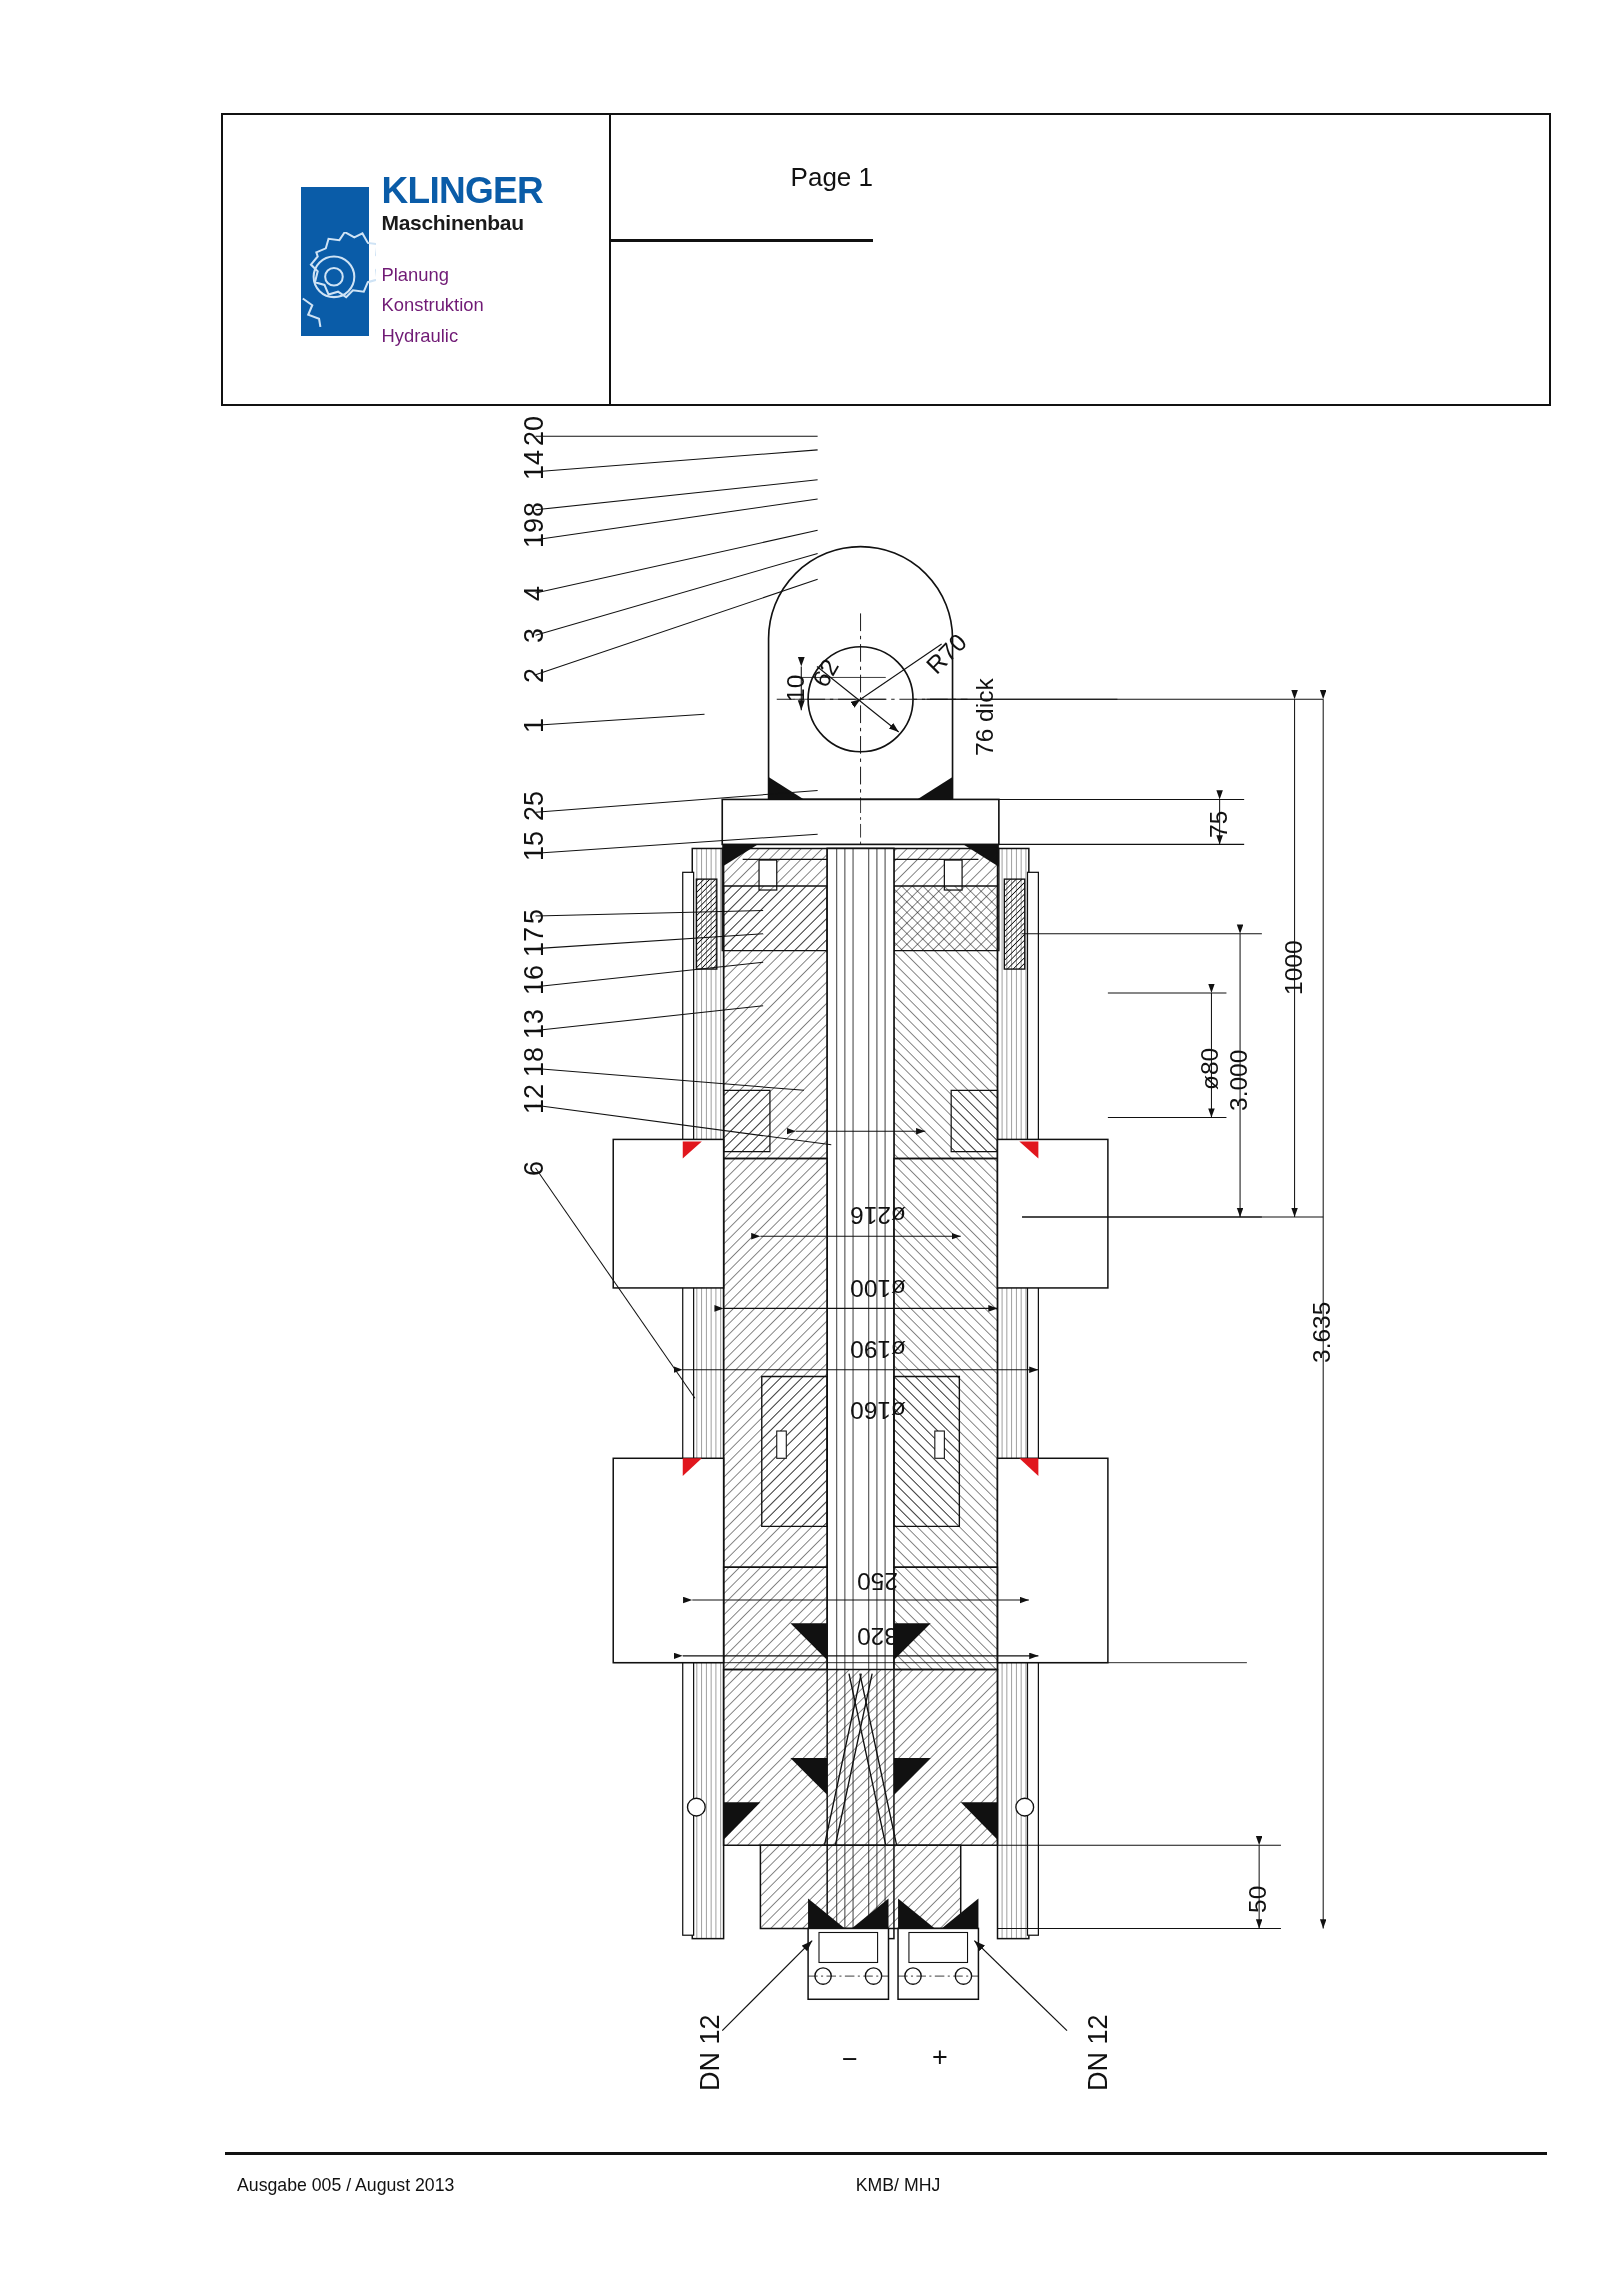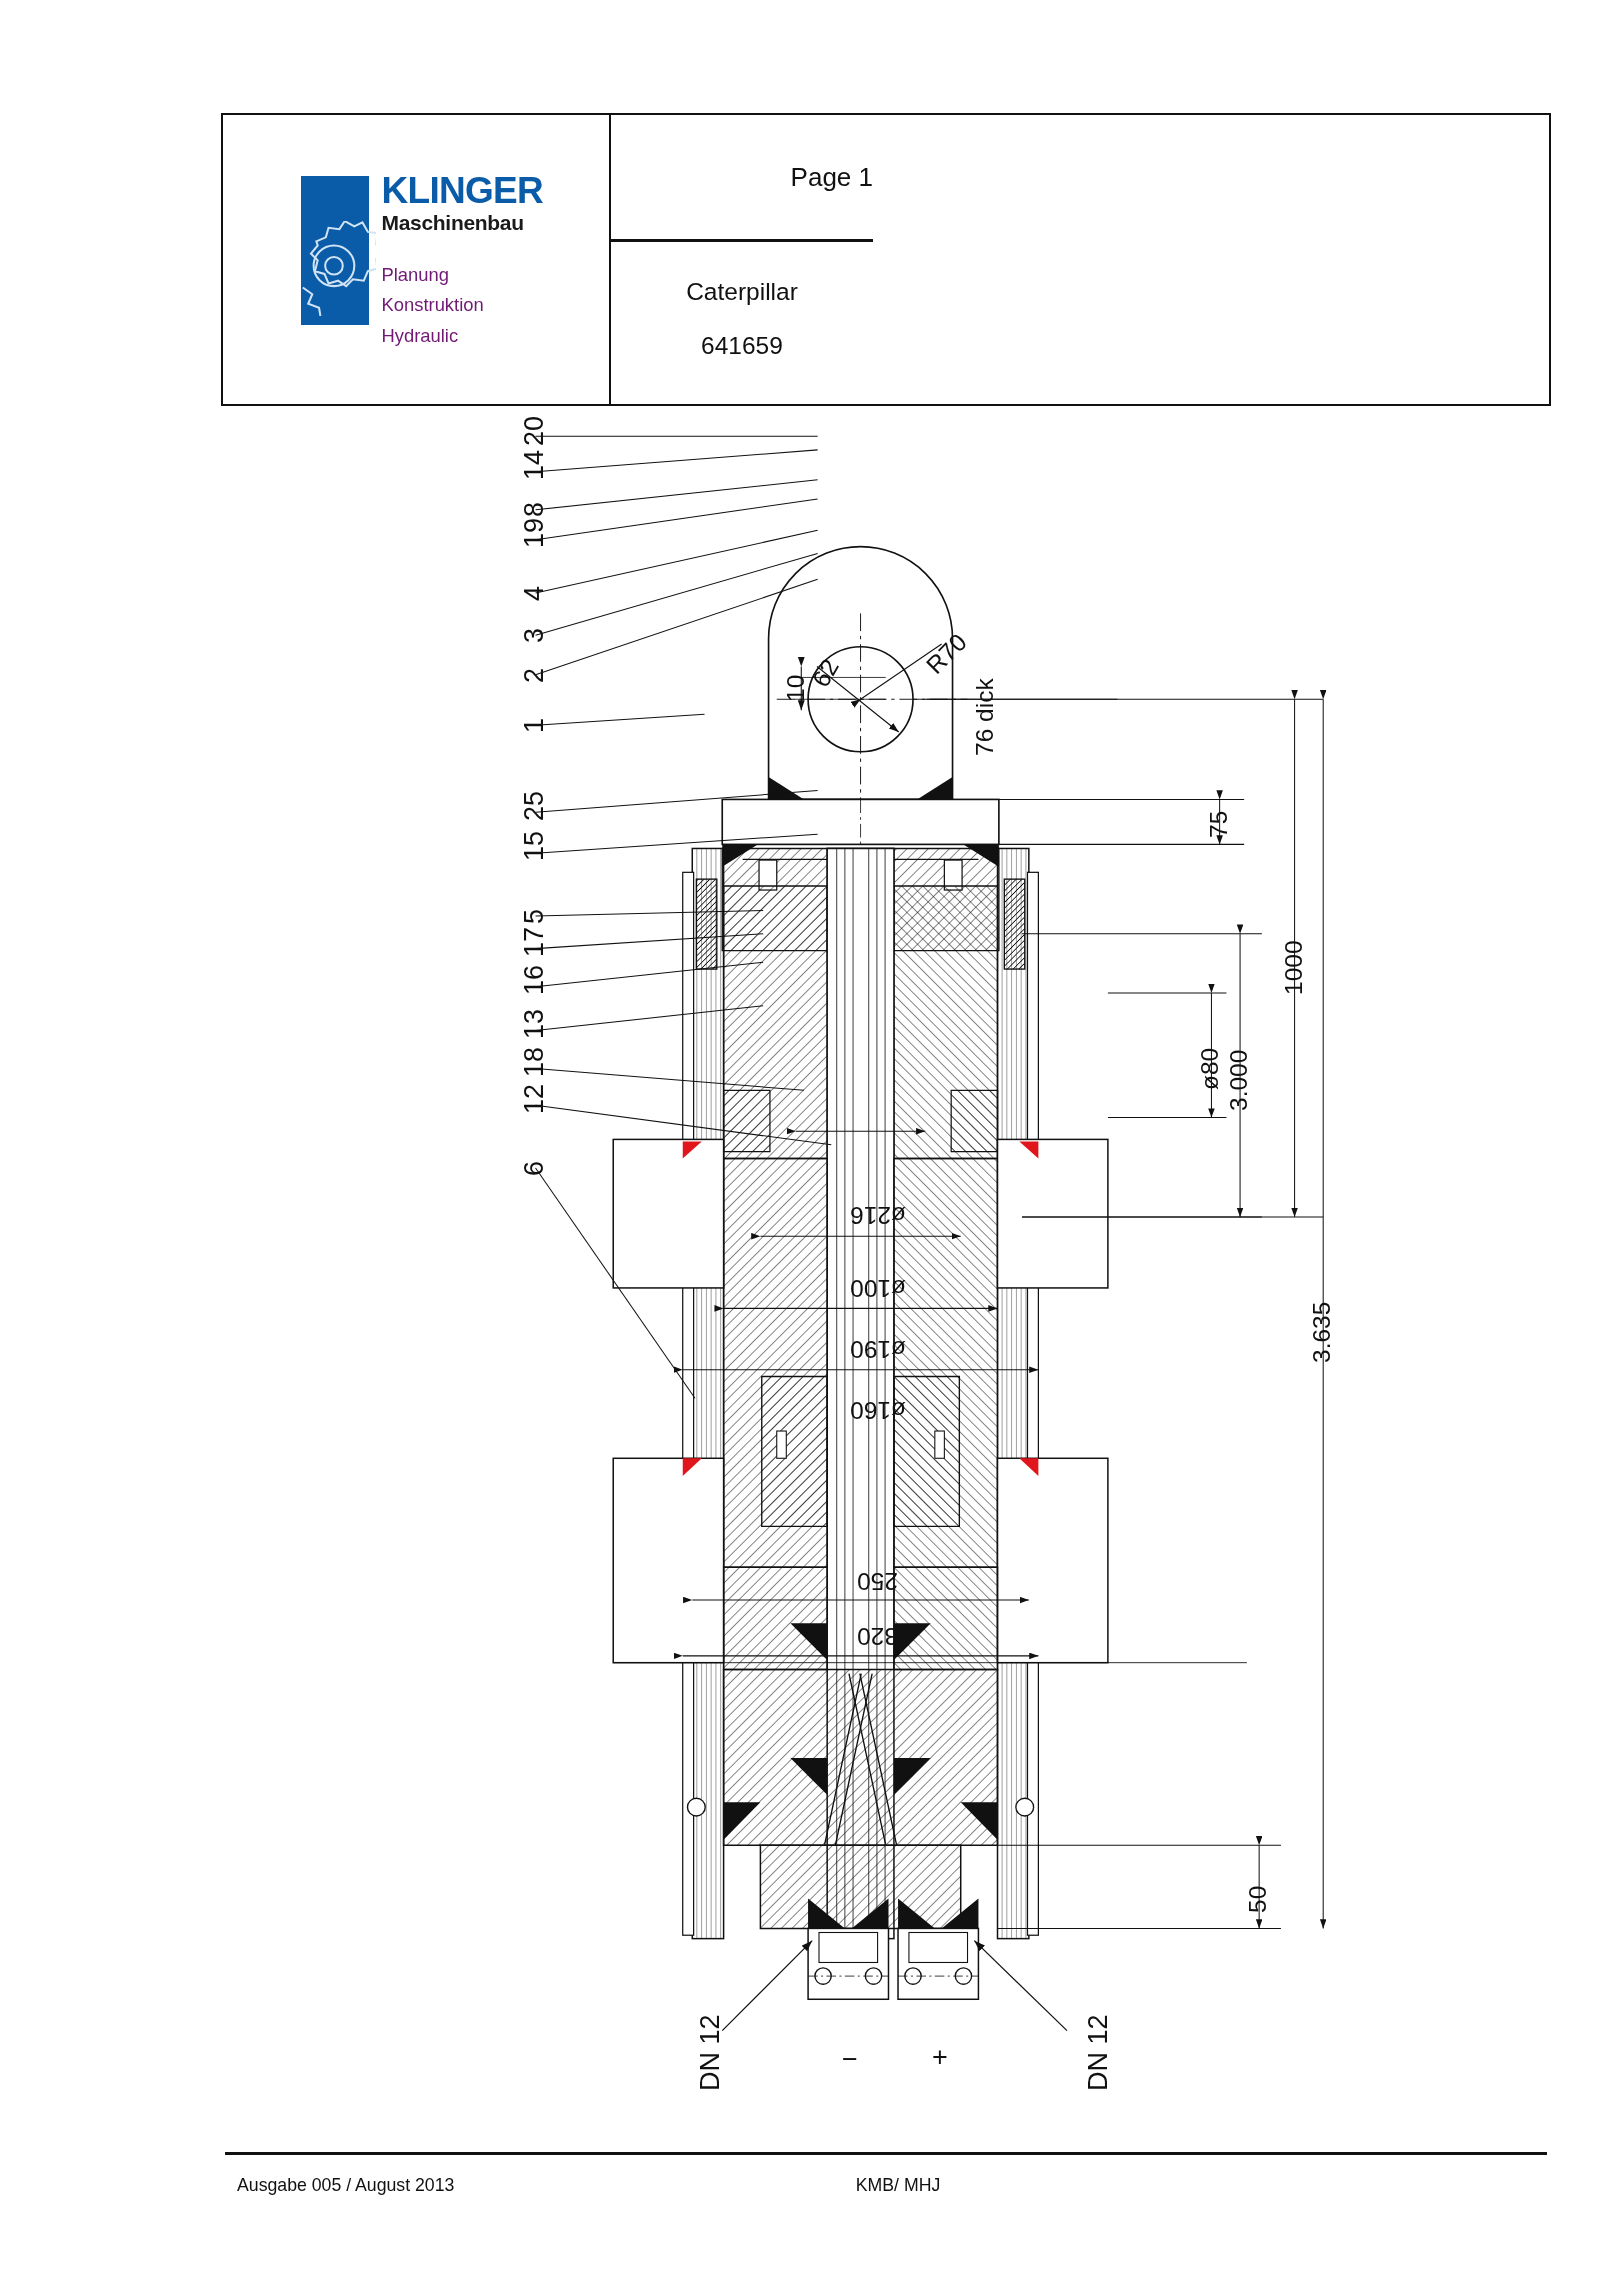--- a/index.html
+++ b/index.html
@@ -8,21 +8,21 @@
   
   #title-block{position:absolute;left:221px;top:113px;width:1330px;height:293px;border:2px solid #111;box-sizing:border-box;display:flex;}
   .tb-cell{box-sizing:border-box;display:flex;align-items:center;justify-content:center;position:relative;}
   #tb-logo-cell{width:388px;border-right:2px solid #111;}
   #tb-title-cell{flex:1;border-right:2px solid #111;}
   #tb-right-cell{width:262px;display:flex;flex-direction:column;}
   #tb-page-cell{height:44%;display:flex;align-items:center;justify-content:flex-end;border-bottom:3.4px solid #111;box-sizing:border-box;}
   #tb-cust-cell{flex:1;display:flex;flex-direction:column;align-items:center;justify-content:space-evenly;padding:9.5px 0 17.7px;box-sizing:border-box;}
 
   
-  #logo-wrap{display:flex;align-items:flex-start;padding-left:12.3px;}
+  #logo-wrap{display:flex;align-items:center;padding-left:12.3px;}
   #logo-mark{width:68px;height:149px;background:#0a5ca8;position:relative;flex:none;margin-top:4.1px;}
   #gear-svg{position:absolute;left:-5.5px;top:45px;}
   #logo-text{margin-left:12.3px;display:flex;flex-direction:column;}
   #logo-klinger{font-size:37px;font-weight:bold;color:#0a5ca8;letter-spacing:-0.7px;line-height:1;font-family:"Liberation Sans",sans-serif;}
   #logo-maschinenbau{font-size:21px;font-weight:bold;color:#1a1a1a;line-height:1.15;margin-top:2.7px;letter-spacing:-0.3px;}
   .logo-sub{font-size:18.4px;color:#701a75;line-height:1.28;margin-top:7px;}
   #logo-sub-wrap{margin-top:20.4px;}
 
   #tb-title{font-size:26px;line-height:1.45;text-align:center;color:#111;}
   #tb-page{font-size:26px;color:#111;}
@@ -65,24 +65,20 @@
           <div class="logo-sub">Hydraulic</div>
         </div>
       </div>
     </div>
   </div>
 
 
   <div id="tb-right-cell">
     <div id="tb-page-cell">
       <div id="tb-page">Page  1</div>
-    </div>
-    <div id="tb-cust-cell">
-      <div id="tb-customer">Caterpillar</div>
-      <div id="tb-partno">641659</div>
     </div>
   </div>
 </div>
 
 <div id="drawing">
 <svg id="dwg-svg" width="1623" height="1717" viewBox="0 0 2382 2520">
 
   <defs>
 
     <pattern id="h45" width="11" height="11" patternUnits="userSpaceOnUse" patternTransform="rotate(45)">

